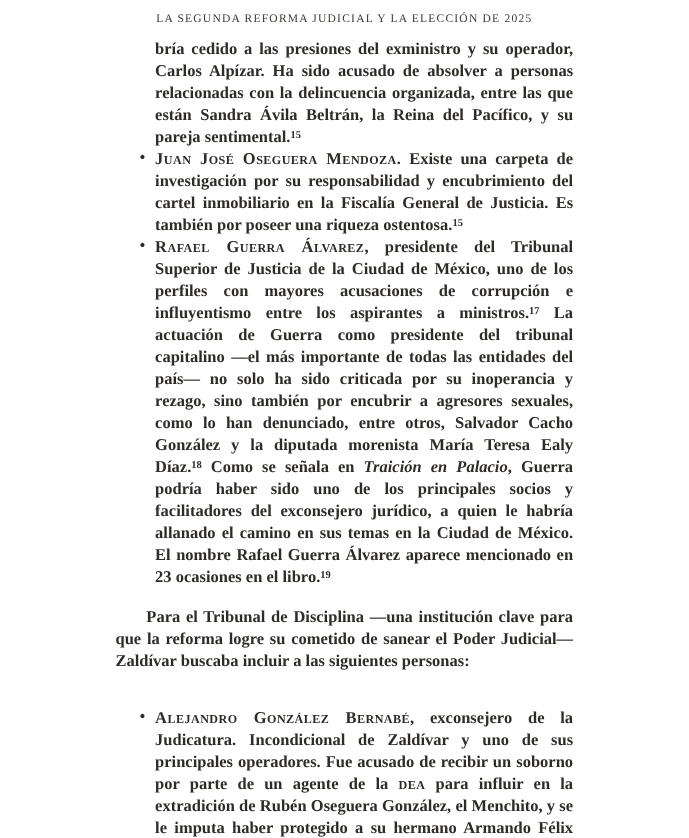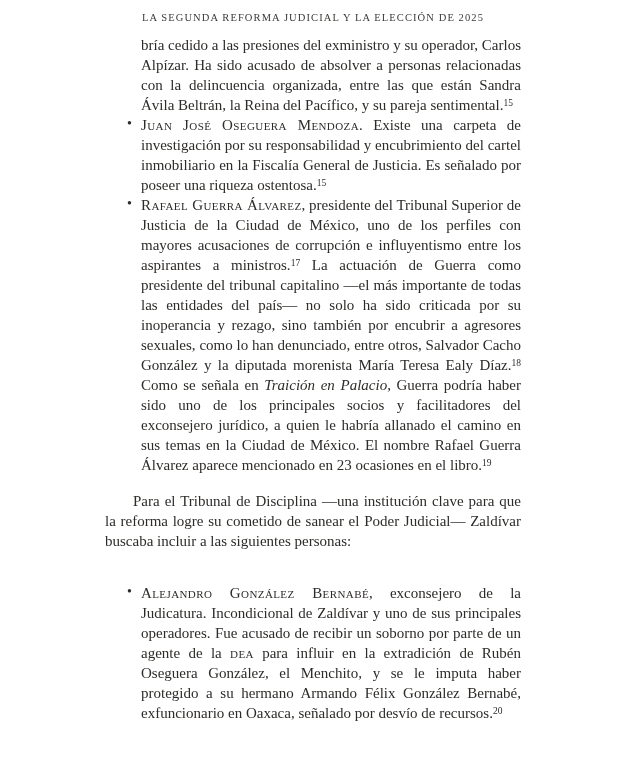--- a/index.html
+++ b/index.html
@@ -27,21 +27,21 @@
   .page-body {
     position: absolute;
     left: 105px; top: 35px;
     width: 416px;
     font-size: 15px;
     line-height: 20px;
     text-align: justify;
     hyphens: auto;
     -webkit-hyphens: auto;
   }
-  .block { margin: 0; }
+  .block { margin: 0; font-weight: bold; }
   .block-continuation, .block-bullet { margin-left: 36px; }
   .block-bullet { position: relative; }
   .bullet-marker {
     position: absolute;
     left: -14px; top: -1px;
     font-size: 14px;
     color: #2e2c29;
   }
   .block-paragraph {
     margin-top: 16px;
@@ -67,20 +67,20 @@
   }
 </style>
 </head>
 <body>
 
 <div class="book-page">
   <div class="running-header">LA SEGUNDA REFORMA JUDICIAL Y LA ELECCIÓN DE 2025</div>
 
   <div class="page-body">
       <div class="block block-continuation"><span class="seg-normal">bría cedido a las presiones del exministro y su operador, Carlos Alpízar. Ha sido acusado de absolver a personas relacionadas con la delincuencia organizada, entre las que están Sandra Ávila Beltrán, la Reina del Pacífico, y su pareja sentimental.</span><span class="seg-sup">15</span></div>
-      <div class="block block-bullet"><span class="bullet-marker">•</span><span class="seg-smallcaps">Juan José Oseguera Mendoza</span><span class="seg-normal">. Existe una carpeta de investigación por su responsabilidad y encubrimiento del cartel inmobiliario en la Fiscalía General de Justicia. Es señalado por poseer una riqueza ostentosa.</span><span class="seg-sup">15</span></div>
+      <div class="block block-bullet"><span class="bullet-marker">•</span><span class="seg-smallcaps">Juan José Oseguera Mendoza</span><span class="seg-normal">. Existe una carpeta de investigación por su responsabilidad y encubrimiento del cartel inmobiliario en la Fiscalía General de Justicia. Es también por poseer una riqueza ostentosa.</span><span class="seg-sup">15</span></div>
       <div class="block block-bullet"><span class="bullet-marker">•</span><span class="seg-smallcaps">Rafael Guerra Álvarez</span><span class="seg-normal">, presidente del Tribunal Superior de Justicia de la Ciudad de México, uno de los perfiles con mayores acusaciones de corrupción e influyentismo entre los aspirantes a ministros.</span><span class="seg-sup">17</span><span class="seg-normal"> La actuación de Guerra como presidente del tribunal capitalino —el más importante de todas las entidades del país— no solo ha sido criticada por su inoperancia y rezago, sino también por encubrir a agresores sexuales, como lo han denunciado, entre otros, Salvador Cacho González y la diputada morenista María Teresa Ealy Díaz.</span><span class="seg-sup">18</span><span class="seg-normal"> Como se señala en </span><span class="seg-italic">Traición en Palacio</span><span class="seg-normal">, Guerra podría haber sido uno de los principales socios y facilitadores del exconsejero jurídico, a quien le habría allanado el camino en sus temas en la Ciudad de México. El nombre Rafael Guerra Álvarez aparece mencionado en 23 ocasiones en el libro.</span><span class="seg-sup">19</span></div>
       <div class="block block-paragraph"><span class="seg-normal">Para el Tribunal de Disciplina —una institución clave para que la reforma logre su cometido de sanear el Poder Judicial— Zaldívar buscaba incluir a las siguientes personas:</span></div>
       <div class="block block-bullet gap-top"><span class="bullet-marker">•</span><span class="seg-smallcaps">Alejandro González Bernabé</span><span class="seg-normal">, exconsejero de la Judicatura. Incondicional de Zaldívar y uno de sus principales operadores. Fue acusado de recibir un soborno por parte de un agente de la </span><span class="seg-smallcaps">dea</span><span class="seg-normal"> para influir en la extradición de Rubén Oseguera González, el Menchito, y se le imputa haber protegido a su hermano Armando Félix González Bernabé, exfuncionario en Oaxaca, señalado por desvío de recursos.</span><span class="seg-sup">20</span></div>
     </div>
 
   <div class="page-number">277</div>
 </div>
 
 </body></html>

